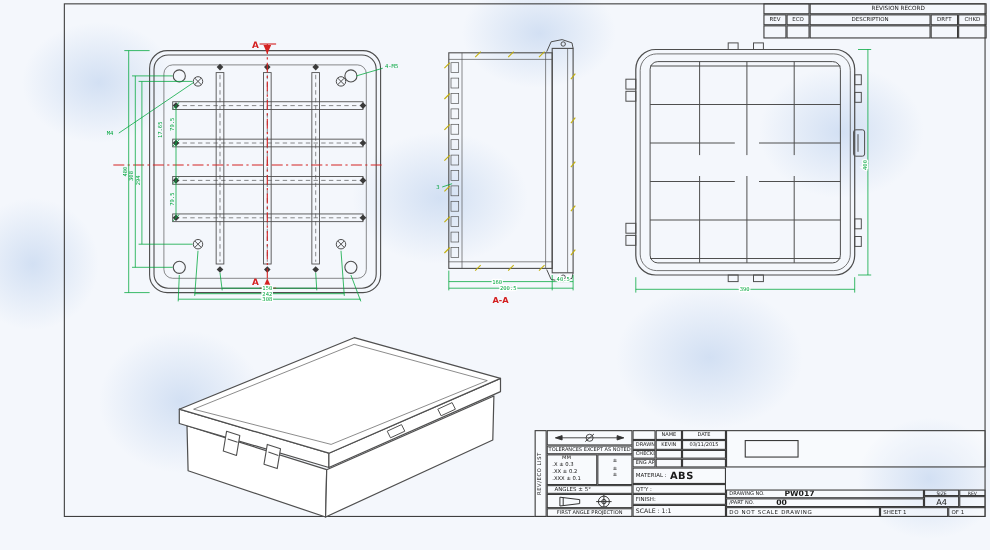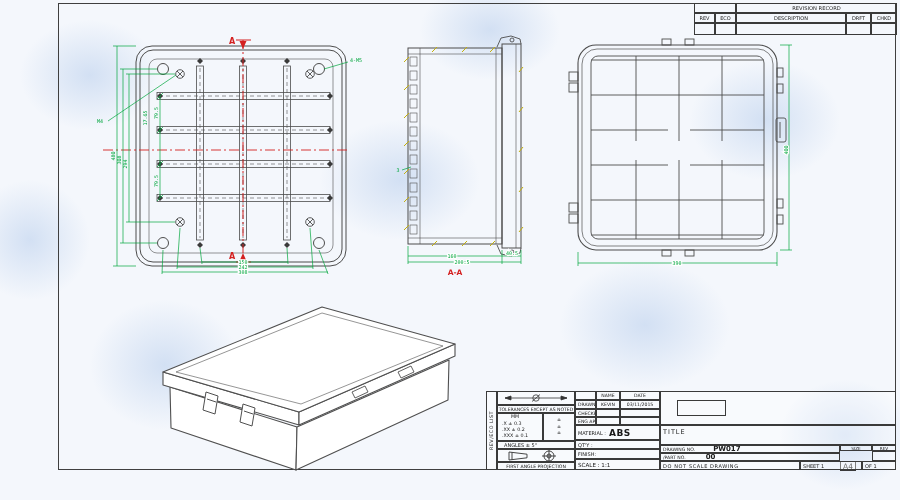--- a/index.html
+++ b/index.html
@@ -376,31 +376,30 @@
   <div class="tb" style="left:89px;top:34px;width:85px;height:15px;gap:3px;">
     <span>MATERIAL :</span>
     <span class="big">ABS</span>
   </div>
   <div class="tb" style="left:89px;top:49px;width:85px;height:9px;">QT'Y :</div>
   <div class="tb" style="left:89px;top:58px;width:85px;height:10px;">FINISH:</div>
   <div class="tb" style="left:89px;top:68px;width:85px;height:11px;font-size:5.6px;">SCALE : 1:1</div>
 
   <div class="tb" style="left:174px;top:0;width:236px;height:34px;"></div>
   <div class="tb" style="left:191px;top:9px;width:49px;height:16px;background:transparent;"></div>
-  <div class="tb topleft" style="left:174px;top:34px;width:236px;height:20px;font-size:6.5px;letter-spacing:1px;">TITLE</div>
   <div class="tb" style="left:174px;top:54px;width:180px;height:8px;gap:18px;">
     <span class="tiny">DRAWING NO.</span>
     <span class="med">PW017</span>
   </div>
   <div class="tb" style="left:174px;top:62px;width:180px;height:8px;gap:20px;">
     <span class="tiny">/PART NO.</span>
     <span class="med">00</span>
   </div>
   <div class="tb c" style="left:354px;top:54px;width:32px;height:6px;font-size:4.2px;">SIZE</div>
   <div class="tb c" style="left:386px;top:54px;width:24px;height:6px;font-size:4.2px;">REV</div>
-  <div class="tb c" style="left:354px;top:60px;width:16px;height:10px;font-size:7.5px;margin-top:10px;">A4</div>
+  <div class="tb c" style="left:354px;top:60px;width:32px;height:10px;font-size:7.5px;">A4</div>
   <div class="tb" style="left:386px;top:60px;width:24px;height:10px;"></div>
   <div class="tb" style="left:174px;top:70px;width:140px;height:9px;letter-spacing:0.6px;">DO NOT SCALE DRAWING</div>
   <div class="tb" style="left:314px;top:70px;width:62px;height:9px;">SHEET 1</div>
   <div class="tb" style="left:376px;top:70px;width:34px;height:9px;">OF 1</div>
 </div>
 
 </div>
 
 </body></html>

